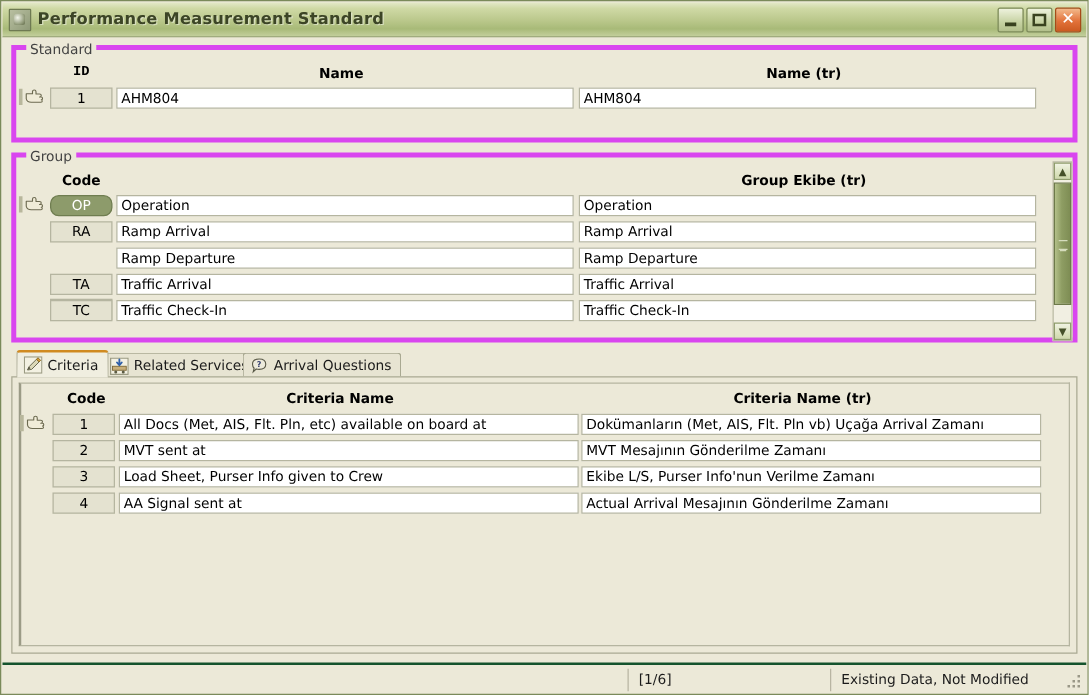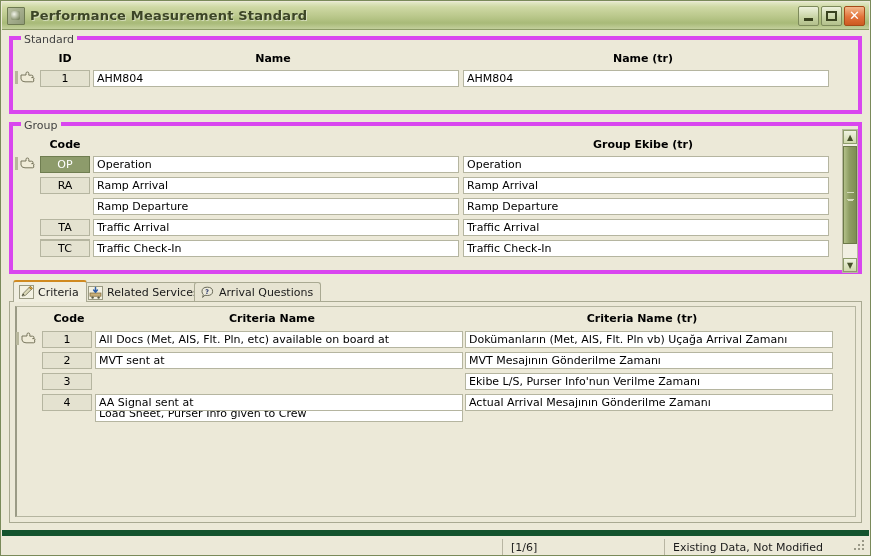--- a/index.html
+++ b/index.html
@@ -276,21 +276,21 @@
     background: #ece9d8;
     box-sizing: border-box;
   }
 
   
   .statusbar {
     position: absolute;
     left: 1px; bottom: 1px;
     width: 867px; height: 24px;
     background: #ece9d8;
-    border-top: 6px solid #14532d;
+    border-top: 2px solid #14532d;
     box-sizing: border-box;
   }
   .sb-panel {
     position: absolute;
     top: 3px; height: 18px;
     border-left: 1px solid #b8b5a2;
     font-size: 11px;
     line-height: 18px;
     padding-left: 8px;
     color: #1b1b1b;
@@ -327,21 +327,21 @@
         <span class="glyph-close">✕</span>
       </div>
     </div>
   </div>
 
   <div class="client">
 
     <div class="groupbox" id="gb-standard">
       <span class="gb-label">Standard</span>
 
-      <div class="col-header" style="left:22px; top:12px; width:60px;">ID</div>
+      <div class="col-header" style="left:22px; top:12px; width:60px;font-family:Liberation Mono, monospace;">ID</div>
       <div class="col-header" style="left:75px; top:12px; width:370px;">Name</div>
       <div class="col-header" style="left:445px; top:12px; width:370px;">Name (tr)</div>
 
       <div class="row-pointer" style="left:2px; top:30px;">
         <svg width="20" height="16" viewBox="0 0 20 16">
           <rect x="0" y="1" width="3" height="13" fill="#b8b79c"></rect>
           <path d="M6 5 L11 5 L11 3.2 Q11 2 12.4 2 Q13.8 2 13.8 3.4 L13.8 5.2 L16.6 5.2 Q18 5.2 18 6.4 Q18 7.6 16.6 7.6 L18 7.6 Q19 7.6 19 8.7 Q19 9.8 18 9.8 Q18.8 9.8 18.8 10.8 Q18.8 11.8 17.8 11.8 L10 11.8 Q6.5 11.8 6 9 Z" fill="#f0ecd8" stroke="#6c6a50" stroke-width="0.9" stroke-linejoin="round"></path>
         </svg>
       </div>
       <div class="cell-key" style="left:27px; top:30px; width:50px;">1</div>
@@ -354,21 +354,21 @@
 
       <div class="col-header" style="left:22px; top:12px; width:60px;">Code</div>
       <div class="col-header" style="left:445px; top:12px; width:370px;">Group Ekibe (tr)</div>
 
       <div class="row-pointer" style="left:2px; top:30px;">
         <svg width="20" height="16" viewBox="0 0 20 16">
           <rect x="0" y="1" width="3" height="13" fill="#b8b79c"></rect>
           <path d="M6 5 L11 5 L11 3.2 Q11 2 12.4 2 Q13.8 2 13.8 3.4 L13.8 5.2 L16.6 5.2 Q18 5.2 18 6.4 Q18 7.6 16.6 7.6 L18 7.6 Q19 7.6 19 8.7 Q19 9.8 18 9.8 Q18.8 9.8 18.8 10.8 Q18.8 11.8 17.8 11.8 L10 11.8 Q6.5 11.8 6 9 Z" fill="#f0ecd8" stroke="#6c6a50" stroke-width="0.9" stroke-linejoin="round"></path>
         </svg>
       </div>
-      <div class="cell-key selected" style="left:27px; top:30px; width:50px;">OP</div>
+      <div class="cell-key selected" style="left:27px; top:30px; width:50px;border-radius:7px;">OP</div>
       <div class="cell-text" style="left:80px; top:30px; width:366px;">Operation</div>
       <div class="cell-text" style="left:450px; top:30px; width:366px;">Operation</div>
 
       <div class="cell-key" style="left:27px; top:51px; width:50px;text-align:center;">RA</div>
       <div class="cell-text" style="left:80px; top:51px; width:366px;">Ramp Arrival</div>
       <div class="cell-text" style="left:450px; top:51px; width:366px;">Ramp Arrival</div>
 
       <div class="cell-key" style="left:27px; top:72px; width:50px;margin-top:41px;">RD</div>
       <div class="cell-text" style="left:80px; top:72px; width:366px;">Ramp Departure</div>
       <div class="cell-text" style="left:450px; top:72px; width:366px;">Ramp Departure</div>
@@ -445,21 +445,21 @@
         </div>
         <div class="cell-key" style="left:25px; top:24px; width:50px;">1</div>
         <div class="cell-text" style="left:78px; top:24px; width:368px;">All Docs (Met, AIS, Flt. Pln,  etc) available on board at</div>
         <div class="cell-text" style="left:448px; top:24px; width:368px;">Dokümanların (Met, AIS, Flt. Pln vb) Uçağa Arrival Zamanı</div>
 
         <div class="cell-key" style="left:25px; top:45px; width:50px;">2</div>
         <div class="cell-text" style="left:78px; top:45px; width:368px;">MVT sent at</div>
         <div class="cell-text" style="left:448px; top:45px; width:368px;">MVT Mesajının Gönderilme Zamanı</div>
 
         <div class="cell-key" style="left:25px; top:66px; width:50px;">3</div>
-        <div class="cell-text" style="left:78px; top:66px; width:368px;margin-top:32px;">Load Sheet, Purser Info given to Crew</div>
+        <div class="cell-text" style="left:78px; top:66px; width:368px;">Load Sheet, Purser Info given to Crew</div>
         <div class="cell-text" style="left:448px; top:66px; width:368px;">Ekibe L/S, Purser Info'nun Verilme Zamanı</div>
 
         <div class="cell-key" style="left:25px; top:87px; width:50px;">4</div>
         <div class="cell-text" style="left:78px; top:87px; width:368px;">AA Signal sent at</div>
         <div class="cell-text" style="left:448px; top:87px; width:368px;">Actual Arrival Mesajının Gönderilme Zamanı</div>
 
       </div>
     </div>
 
   </div>

